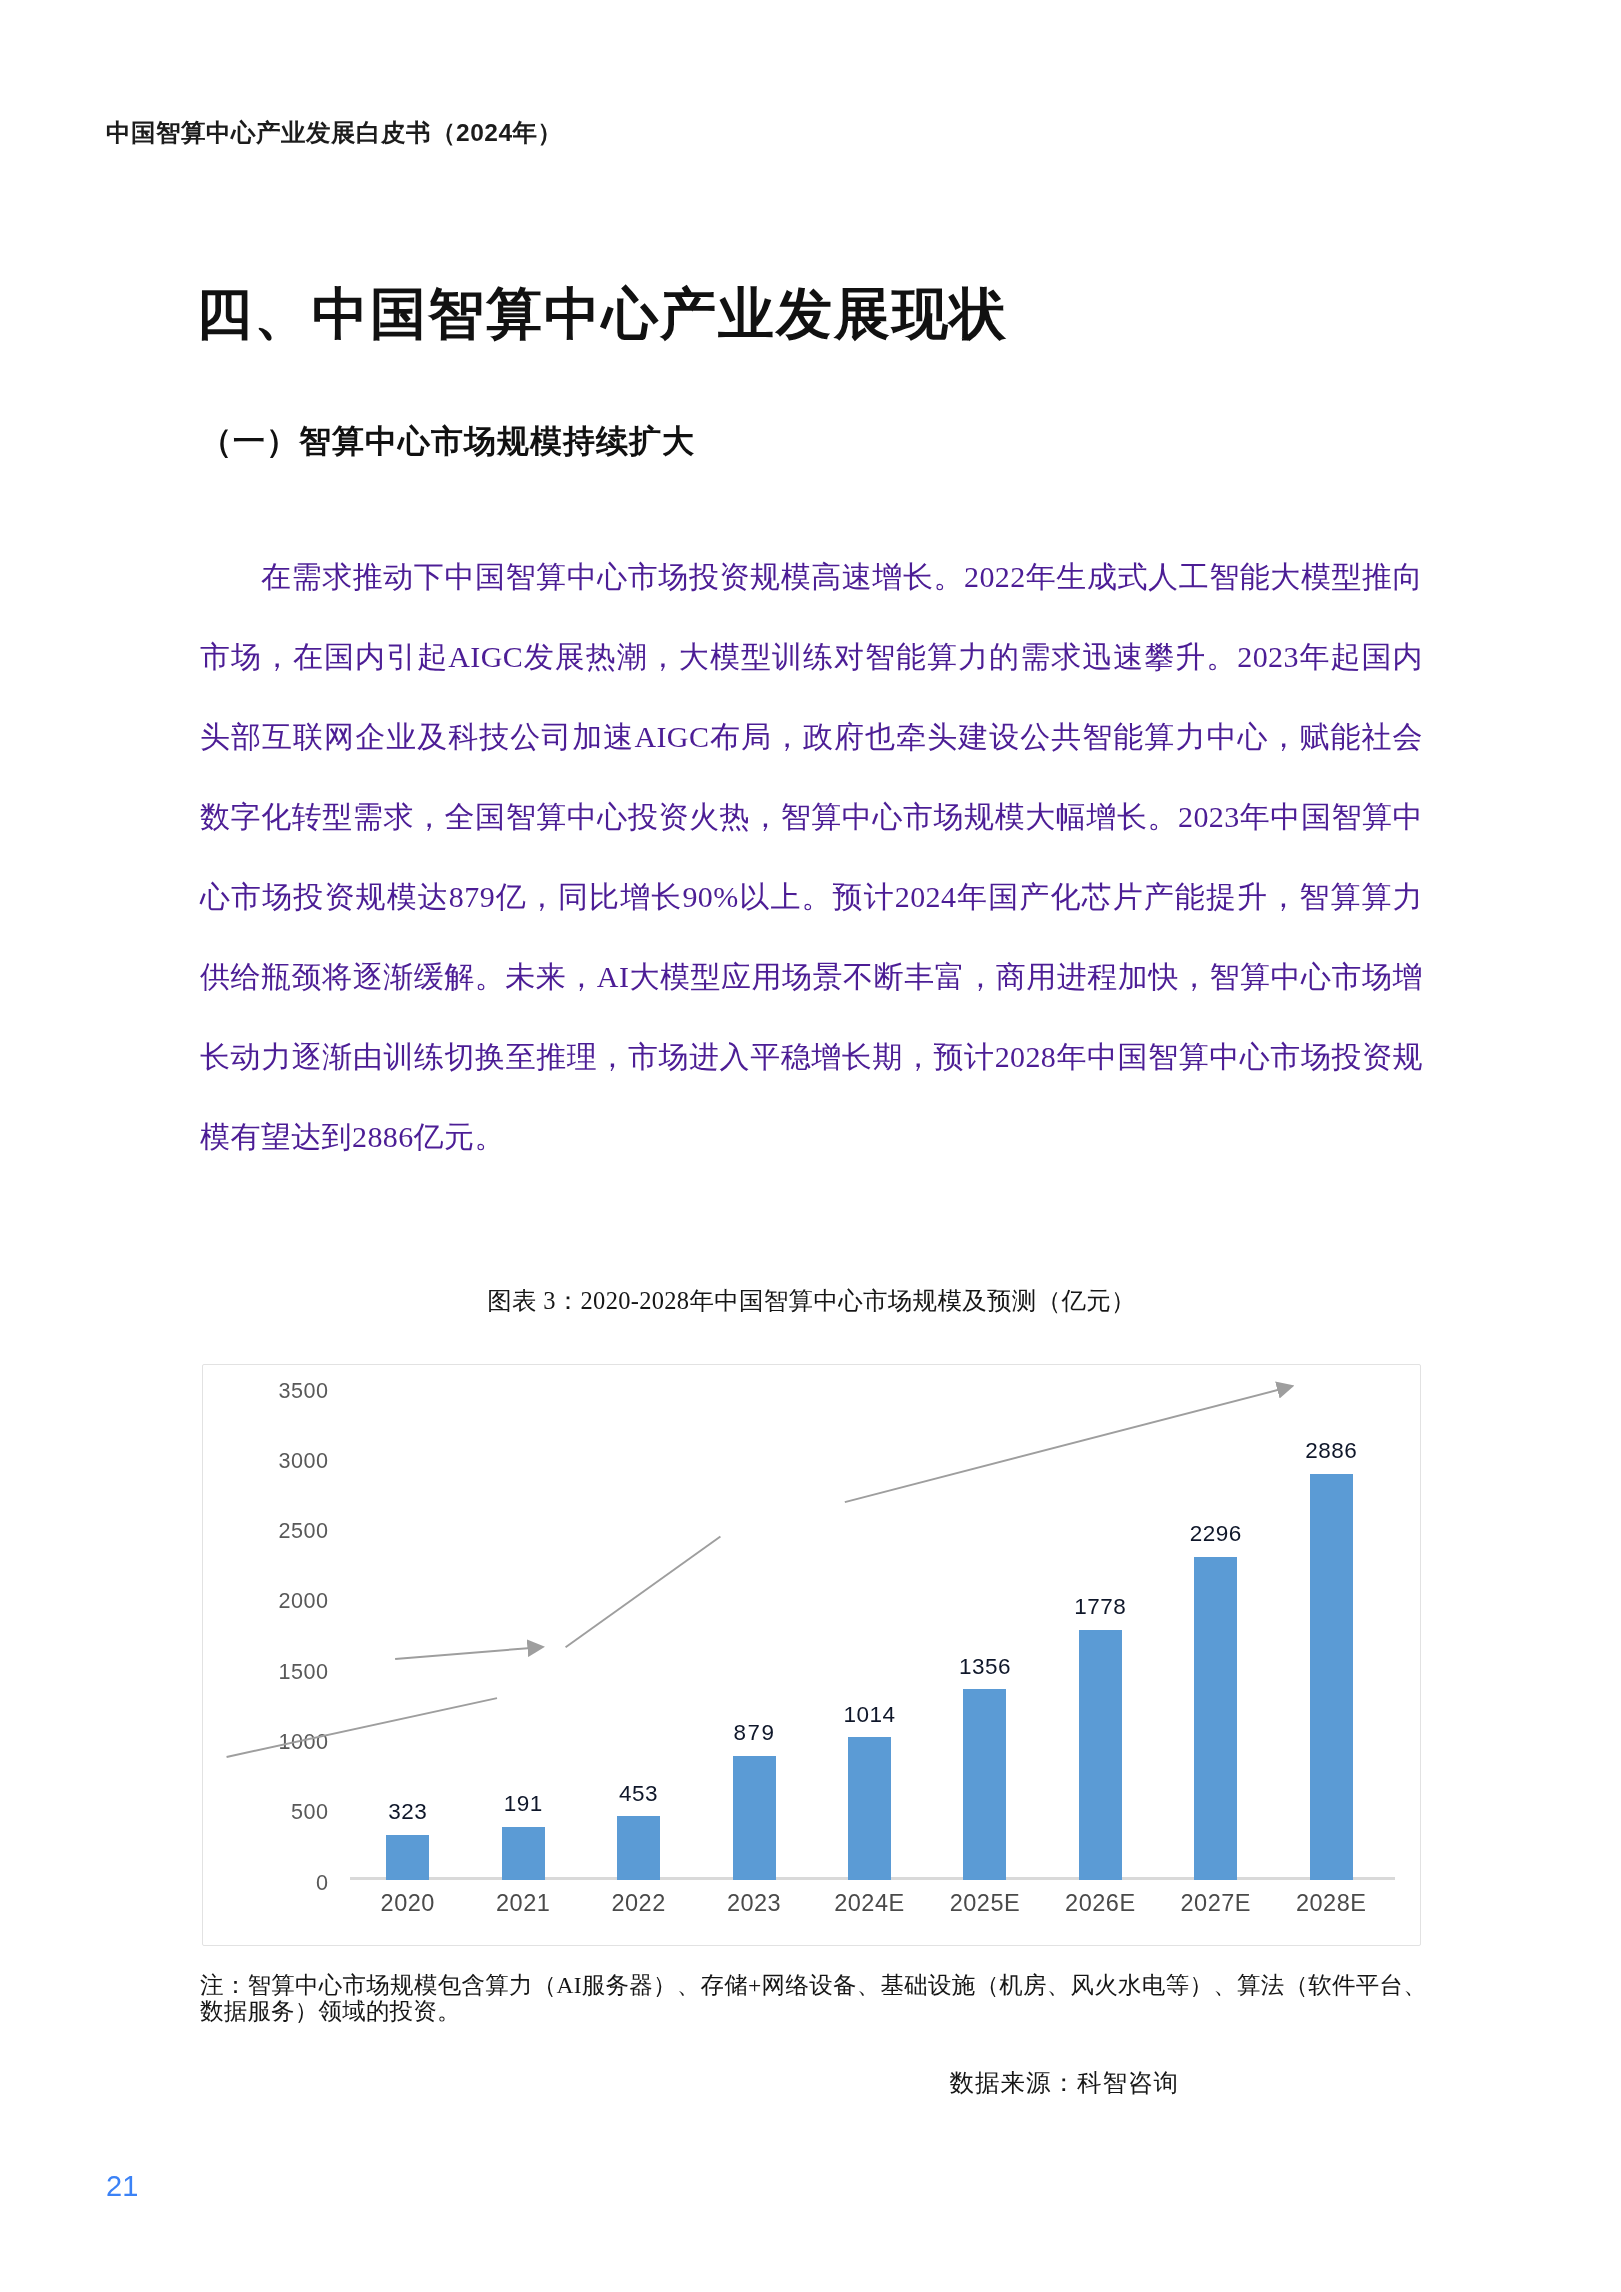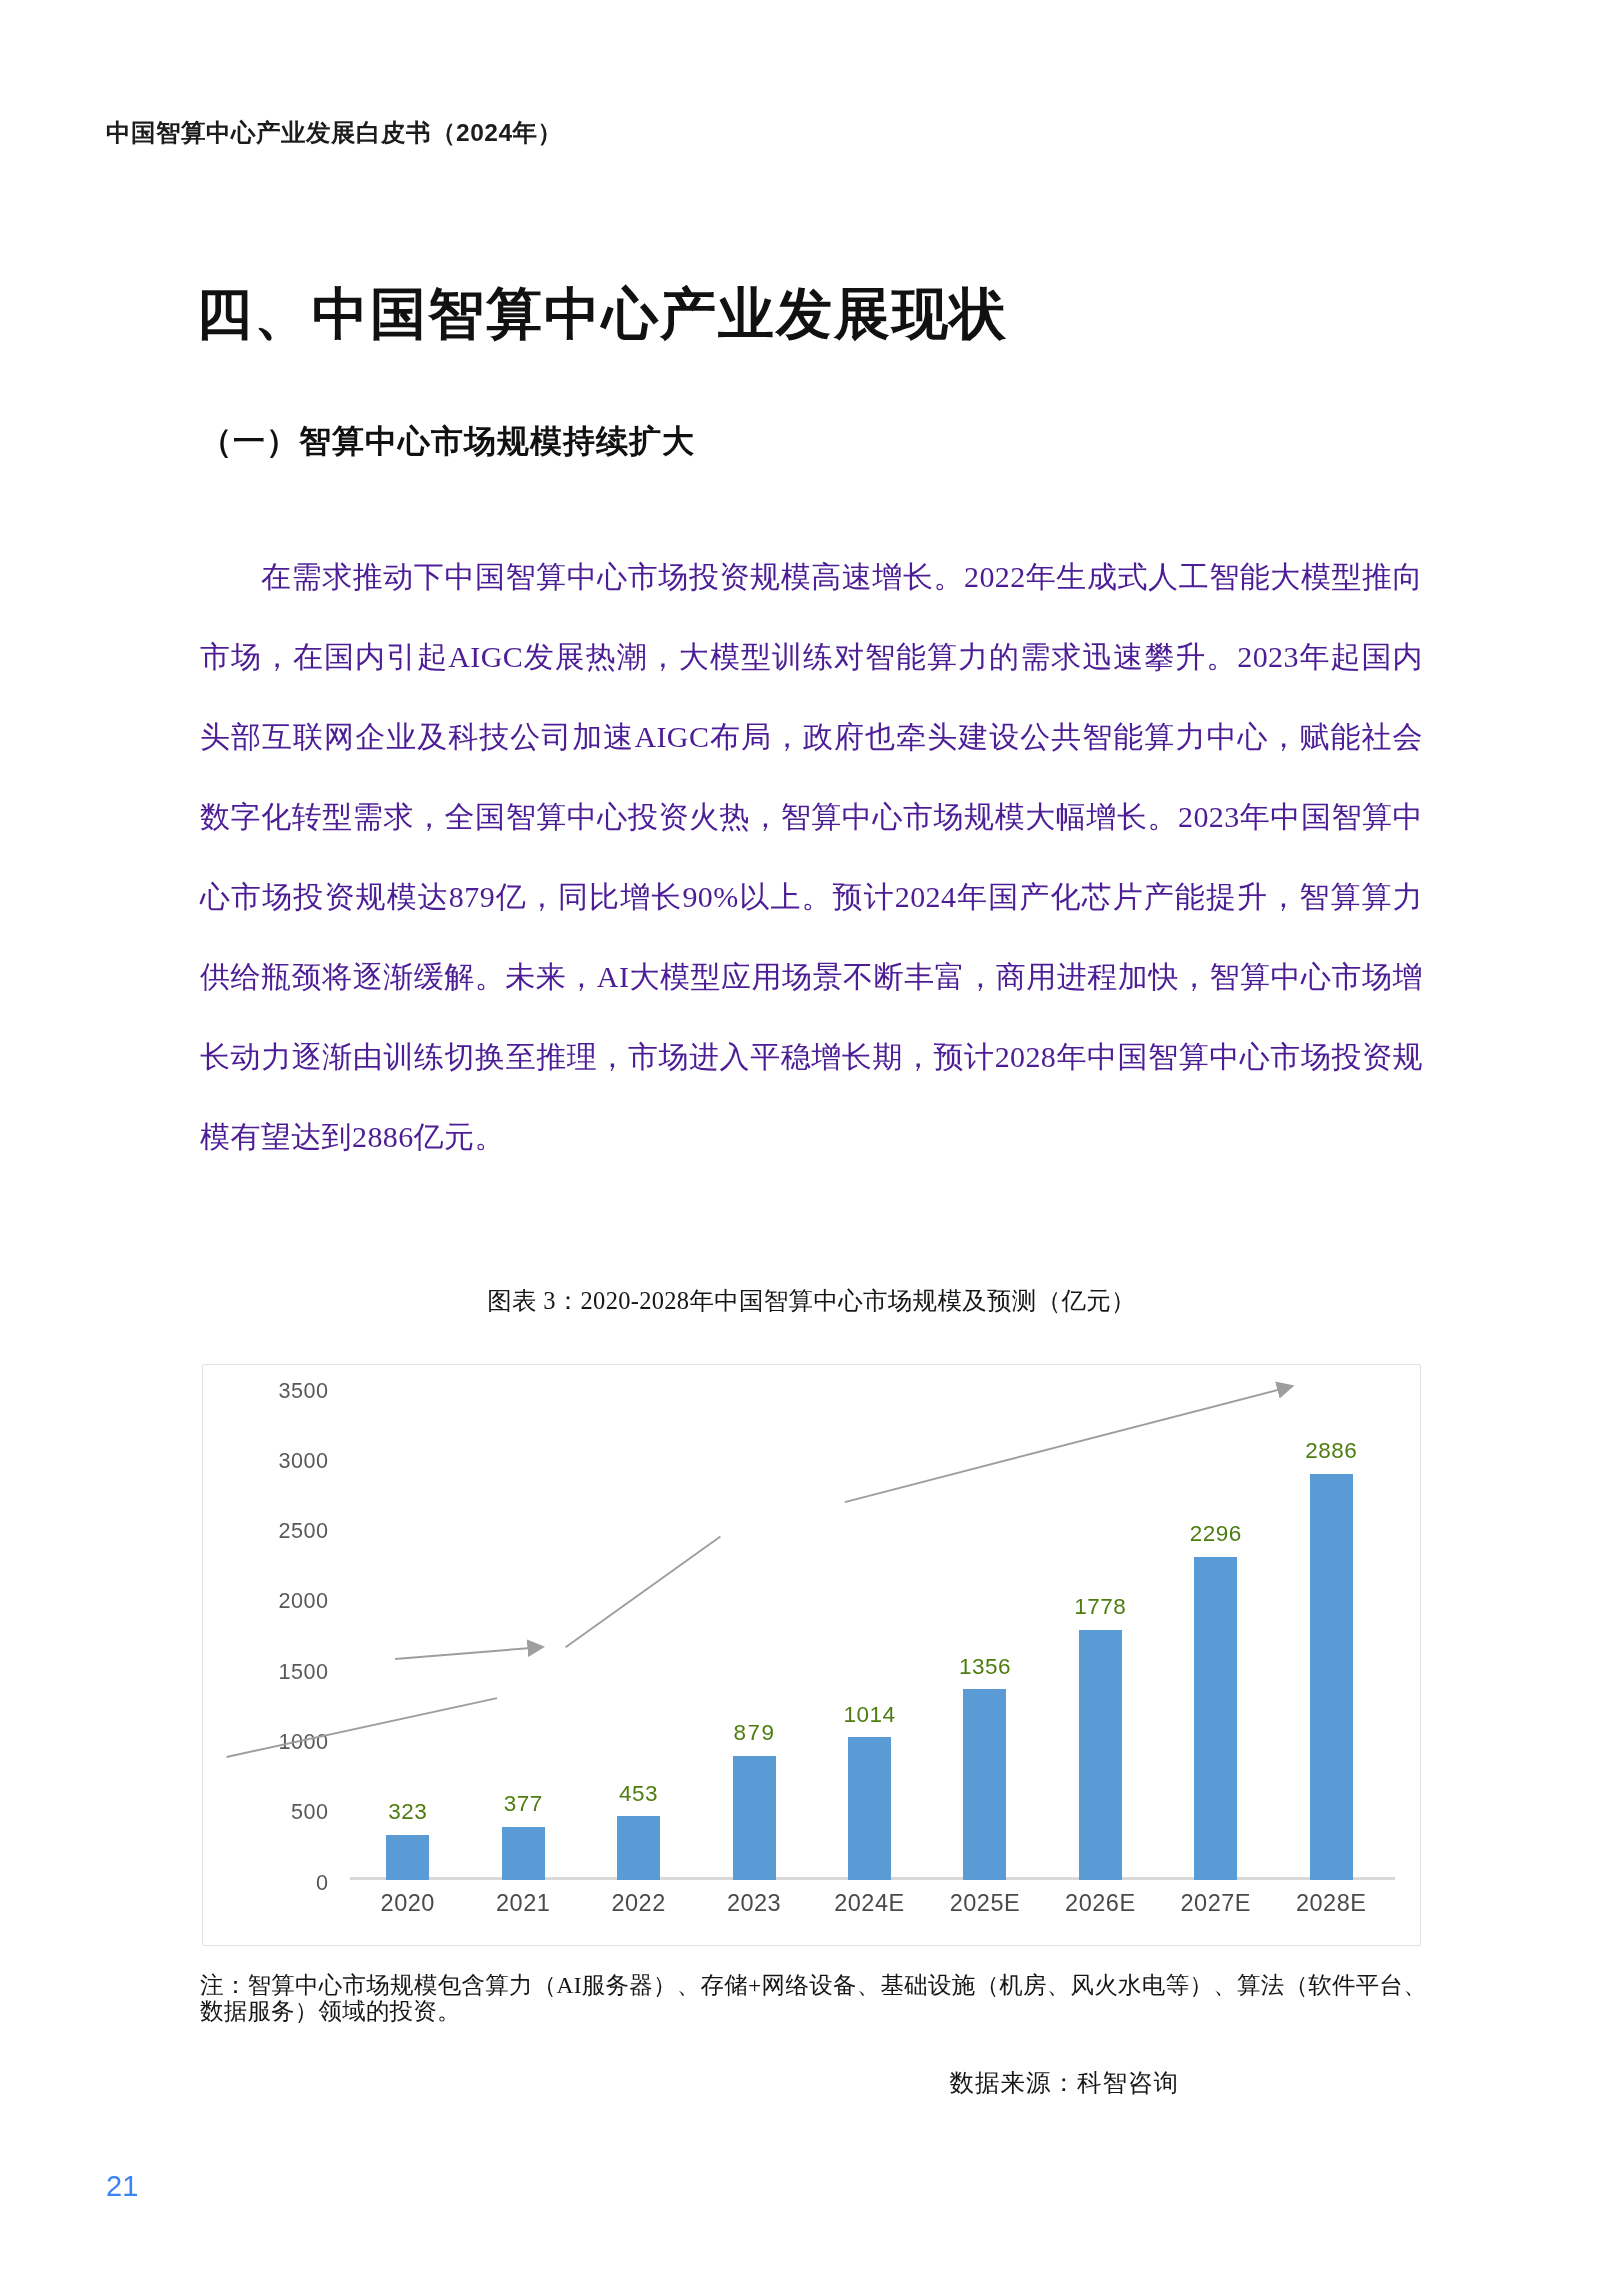--- a/index.html
+++ b/index.html
@@ -156,21 +156,21 @@
     display: flex;
     flex-direction: column;
     justify-content: flex-end;
     align-items: center;
   }
   .bar-value {
     position: absolute;
     width: 137px;
     text-align: center;
     font-size: 22.5px;
-    color: #4d7c0f;
+    color: #0f172a;
     font-family: "Liberation Sans", "DejaVu Sans", sans-serif;
     letter-spacing: 0.5px;
   }
   .bar {
     width: 43px;
     background: #5b9bd5;
   }
   .xlabels {
     position: absolute;
     left: 147px;
@@ -259,21 +259,21 @@
         </div>
 
       <div class="plot" id="plot">
         <div class="axis-line"></div>
         <div class="bars" id="bars">
             <div class="bar-slot">
               <div class="bar-value" style="bottom: 55px;">323</div>
               <div class="bar" style="height: 45px; background: rgb(91, 155, 213);"></div>
             </div>
             <div class="bar-slot">
-              <div class="bar-value" style="bottom: 63px;">377</div>
+              <div class="bar-value" style="bottom: 63px;">191</div>
               <div class="bar" style="height: 53px; background: rgb(91, 155, 213);"></div>
             </div>
             <div class="bar-slot">
               <div class="bar-value" style="bottom: 73px;">453</div>
               <div class="bar" style="height: 64px; background: rgb(91, 155, 213);"></div>
             </div>
             <div class="bar-slot">
               <div class="bar-value" style="bottom: 133px; font-family: Liberation Mono, monospace;">879</div>
               <div class="bar" style="height: 124px; background: rgb(91, 155, 213);"></div>
             </div>

